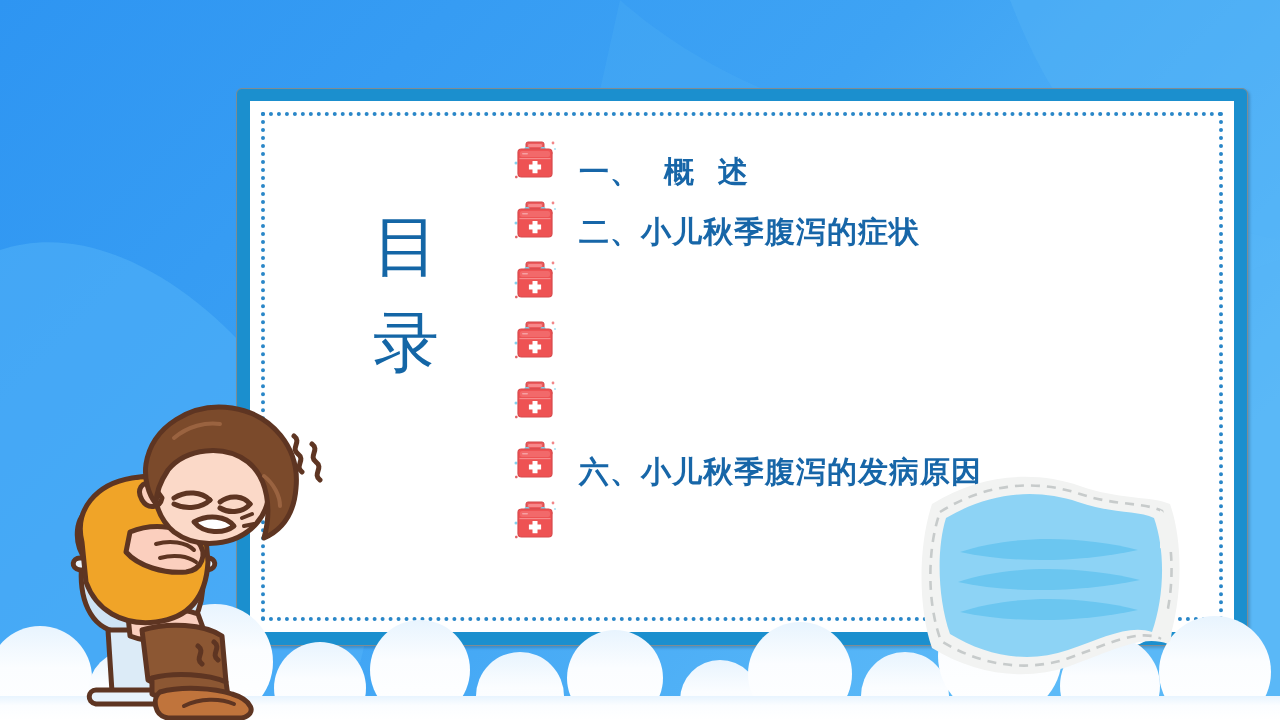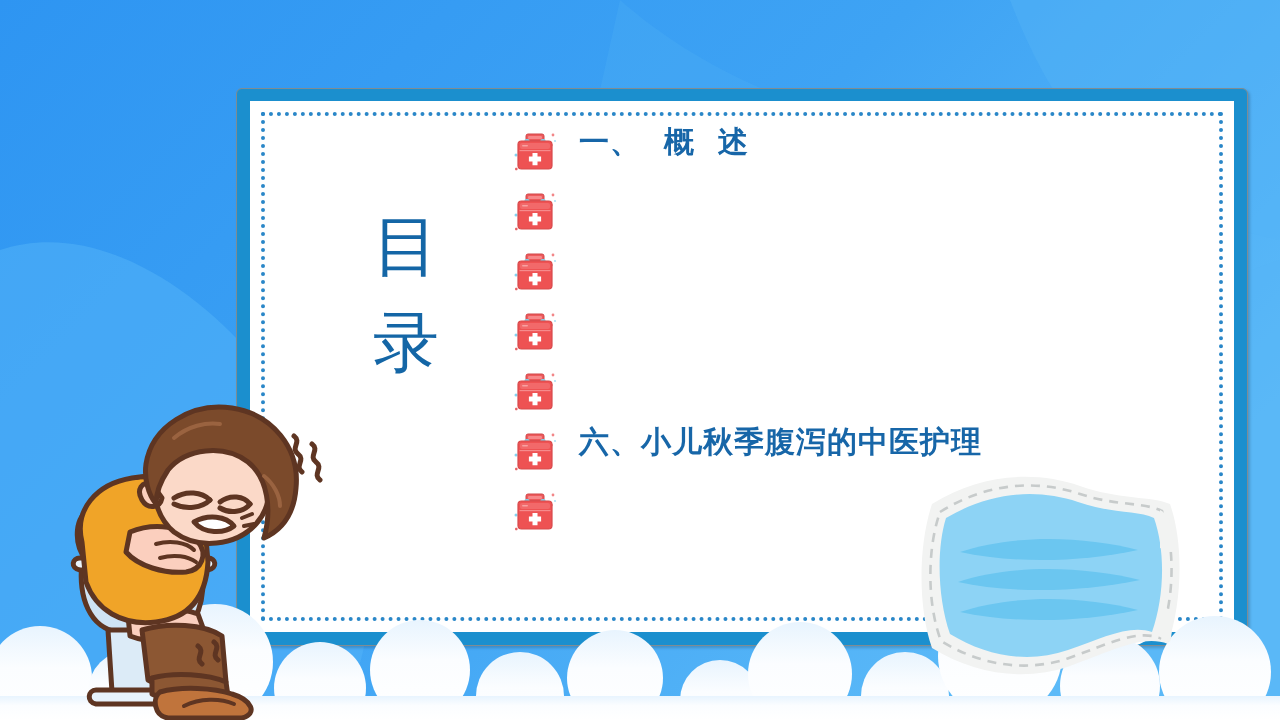--- a/index.html
+++ b/index.html
@@ -51,21 +51,21 @@
   #toc-title .tc{ display:block; }
 
   
   #toc-list{
     position:absolute;
     left:255px; top:26px;
     width:690px;
   }
   .toc-row{
     display:flex;
-    align-items:flex-start;
+    align-items:flex-end;
     height:60px;
   }
   .kit-wrap{
     position:relative;
     width:58px; height:52px;
     flex:0 0 58px;
     margin-right:16px;
   }
   .toc-label{
     color:#1766A8;
@@ -162,121 +162,122 @@
             <rect x="15" y="7" width="14" height="3" rx="1.2" fill="#F7888A"></rect>
             <rect x="11.5" y="10" width="5" height="4" rx="1.6" fill="#82CCE6"></rect>
             <rect x="27.5" y="10" width="5" height="4" rx="1.6" fill="#82CCE6"></rect>
             <rect x="5" y="12" width="34" height="28" rx="3.5" fill="#EE5253" stroke="#D84A4C" stroke-width="1.2"></rect>
             <rect x="7" y="14" width="30" height="6" rx="2" fill="#F2696A"></rect>
             <rect x="9" y="16" width="6" height="1.6" rx=".8" fill="#F8A0A1"></rect>
             <rect x="6.5" y="21" width="31" height="1.2" fill="#F79A9B" opacity=".8"></rect>
             <path d="M19.5,24 h5 v3.6 h3.6 v5 h-3.6 v3.6 h-5 v-3.6 h-3.6 v-5 h3.6 z" fill="#FFFFFF"></path>
           </svg>
         </span>
-      </div>
-
-      <div class="toc-row">
-        <span class="kit-wrap">
-          <svg class="kit" viewBox="0 0 44 46">
-            <g opacity=".85">
-              <circle cx="40" cy="6" r="1.4" fill="#F07274"></circle>
-              <circle cx="42" cy="12" r="1.1" fill="#9FDCF2"></circle>
-              <circle cx="38" cy="16" r="1.6" fill="#E0484B"></circle>
-              <circle cx="3" cy="26" r="1.5" fill="#6FCBEE"></circle>
-              <circle cx="6" cy="36" r="1.2" fill="#F07274"></circle>
-              <path d="M2,40 l2.6,0 M3.3,38.7 l0,2.6" stroke="#E0484B" stroke-width="1.6"></path>
-              <path d="M8,31 l2,0 M9,30 l0,2" stroke="#6FCBEE" stroke-width="1.3"></path>
-            </g>
-            <rect x="13" y="5" width="18" height="7" rx="2" fill="#ED5A5C" stroke="#D14648" stroke-width="1"></rect>
-            <rect x="15" y="7" width="14" height="3" rx="1.2" fill="#F7888A"></rect>
-            <rect x="11.5" y="10" width="5" height="4" rx="1.6" fill="#82CCE6"></rect>
-            <rect x="27.5" y="10" width="5" height="4" rx="1.6" fill="#82CCE6"></rect>
-            <rect x="5" y="12" width="34" height="28" rx="3.5" fill="#EE5253" stroke="#D84A4C" stroke-width="1.2"></rect>
-            <rect x="7" y="14" width="30" height="6" rx="2" fill="#F2696A"></rect>
-            <rect x="9" y="16" width="6" height="1.6" rx=".8" fill="#F8A0A1"></rect>
-            <rect x="6.5" y="21" width="31" height="1.2" fill="#F79A9B" opacity=".8"></rect>
-            <path d="M19.5,24 h5 v3.6 h3.6 v5 h-3.6 v3.6 h-5 v-3.6 h-3.6 v-5 h3.6 z" fill="#FFFFFF"></path>
-          </svg>
-        </span>
-      </div>
-
-      <div class="toc-row">
-        <span class="kit-wrap">
-          <svg class="kit" viewBox="0 0 44 46">
-            <g opacity=".85">
-              <circle cx="40" cy="6" r="1.4" fill="#F07274"></circle>
-              <circle cx="42" cy="12" r="1.1" fill="#9FDCF2"></circle>
-              <circle cx="38" cy="16" r="1.6" fill="#E0484B"></circle>
-              <circle cx="3" cy="26" r="1.5" fill="#6FCBEE"></circle>
-              <circle cx="6" cy="36" r="1.2" fill="#F07274"></circle>
-              <path d="M2,40 l2.6,0 M3.3,38.7 l0,2.6" stroke="#E0484B" stroke-width="1.6"></path>
-              <path d="M8,31 l2,0 M9,30 l0,2" stroke="#6FCBEE" stroke-width="1.3"></path>
-            </g>
-            <rect x="13" y="5" width="18" height="7" rx="2" fill="#ED5A5C" stroke="#D14648" stroke-width="1"></rect>
-            <rect x="15" y="7" width="14" height="3" rx="1.2" fill="#F7888A"></rect>
-            <rect x="11.5" y="10" width="5" height="4" rx="1.6" fill="#82CCE6"></rect>
-            <rect x="27.5" y="10" width="5" height="4" rx="1.6" fill="#82CCE6"></rect>
-            <rect x="5" y="12" width="34" height="28" rx="3.5" fill="#EE5253" stroke="#D84A4C" stroke-width="1.2"></rect>
-            <rect x="7" y="14" width="30" height="6" rx="2" fill="#F2696A"></rect>
-            <rect x="9" y="16" width="6" height="1.6" rx=".8" fill="#F8A0A1"></rect>
-            <rect x="6.5" y="21" width="31" height="1.2" fill="#F79A9B" opacity=".8"></rect>
-            <path d="M19.5,24 h5 v3.6 h3.6 v5 h-3.6 v3.6 h-5 v-3.6 h-3.6 v-5 h3.6 z" fill="#FFFFFF"></path>
-          </svg>
-        </span>
-      </div>
-
-      <div class="toc-row">
-        <span class="kit-wrap">
-          <svg class="kit" viewBox="0 0 44 46">
-            <g opacity=".85">
-              <circle cx="40" cy="6" r="1.4" fill="#F07274"></circle>
-              <circle cx="42" cy="12" r="1.1" fill="#9FDCF2"></circle>
-              <circle cx="38" cy="16" r="1.6" fill="#E0484B"></circle>
-              <circle cx="3" cy="26" r="1.5" fill="#6FCBEE"></circle>
-              <circle cx="6" cy="36" r="1.2" fill="#F07274"></circle>
-              <path d="M2,40 l2.6,0 M3.3,38.7 l0,2.6" stroke="#E0484B" stroke-width="1.6"></path>
-              <path d="M8,31 l2,0 M9,30 l0,2" stroke="#6FCBEE" stroke-width="1.3"></path>
-            </g>
-            <rect x="13" y="5" width="18" height="7" rx="2" fill="#ED5A5C" stroke="#D14648" stroke-width="1"></rect>
-            <rect x="15" y="7" width="14" height="3" rx="1.2" fill="#F7888A"></rect>
-            <rect x="11.5" y="10" width="5" height="4" rx="1.6" fill="#82CCE6"></rect>
-            <rect x="27.5" y="10" width="5" height="4" rx="1.6" fill="#82CCE6"></rect>
-            <rect x="5" y="12" width="34" height="28" rx="3.5" fill="#EE5253" stroke="#D84A4C" stroke-width="1.2"></rect>
-            <rect x="7" y="14" width="30" height="6" rx="2" fill="#F2696A"></rect>
-            <rect x="9" y="16" width="6" height="1.6" rx=".8" fill="#F8A0A1"></rect>
-            <rect x="6.5" y="21" width="31" height="1.2" fill="#F79A9B" opacity=".8"></rect>
-            <path d="M19.5,24 h5 v3.6 h3.6 v5 h-3.6 v3.6 h-5 v-3.6 h-3.6 v-5 h3.6 z" fill="#FFFFFF"></path>
-          </svg>
-        </span>
-      </div>
-
-      <div class="toc-row">
-        <span class="kit-wrap">
-          <svg class="kit" viewBox="0 0 44 46">
-            <g opacity=".85">
-              <circle cx="40" cy="6" r="1.4" fill="#F07274"></circle>
-              <circle cx="42" cy="12" r="1.1" fill="#9FDCF2"></circle>
-              <circle cx="38" cy="16" r="1.6" fill="#E0484B"></circle>
-              <circle cx="3" cy="26" r="1.5" fill="#6FCBEE"></circle>
-              <circle cx="6" cy="36" r="1.2" fill="#F07274"></circle>
-              <path d="M2,40 l2.6,0 M3.3,38.7 l0,2.6" stroke="#E0484B" stroke-width="1.6"></path>
-              <path d="M8,31 l2,0 M9,30 l0,2" stroke="#6FCBEE" stroke-width="1.3"></path>
-            </g>
-            <rect x="13" y="5" width="18" height="7" rx="2" fill="#ED5A5C" stroke="#D14648" stroke-width="1"></rect>
-            <rect x="15" y="7" width="14" height="3" rx="1.2" fill="#F7888A"></rect>
-            <rect x="11.5" y="10" width="5" height="4" rx="1.6" fill="#82CCE6"></rect>
-            <rect x="27.5" y="10" width="5" height="4" rx="1.6" fill="#82CCE6"></rect>
-            <rect x="5" y="12" width="34" height="28" rx="3.5" fill="#EE5253" stroke="#D84A4C" stroke-width="1.2"></rect>
-            <rect x="7" y="14" width="30" height="6" rx="2" fill="#F2696A"></rect>
-            <rect x="9" y="16" width="6" height="1.6" rx=".8" fill="#F8A0A1"></rect>
-            <rect x="6.5" y="21" width="31" height="1.2" fill="#F79A9B" opacity=".8"></rect>
-            <path d="M19.5,24 h5 v3.6 h3.6 v5 h-3.6 v3.6 h-5 v-3.6 h-3.6 v-5 h3.6 z" fill="#FFFFFF"></path>
-          </svg>
-        </span>
-        <span class="toc-label">六、小儿秋季腹泻的中医护理</span>
+        <span class="toc-label">二、小儿秋季腹泻的症状</span>
+      </div>
+
+      <div class="toc-row">
+        <span class="kit-wrap">
+          <svg class="kit" viewBox="0 0 44 46">
+            <g opacity=".85">
+              <circle cx="40" cy="6" r="1.4" fill="#F07274"></circle>
+              <circle cx="42" cy="12" r="1.1" fill="#9FDCF2"></circle>
+              <circle cx="38" cy="16" r="1.6" fill="#E0484B"></circle>
+              <circle cx="3" cy="26" r="1.5" fill="#6FCBEE"></circle>
+              <circle cx="6" cy="36" r="1.2" fill="#F07274"></circle>
+              <path d="M2,40 l2.6,0 M3.3,38.7 l0,2.6" stroke="#E0484B" stroke-width="1.6"></path>
+              <path d="M8,31 l2,0 M9,30 l0,2" stroke="#6FCBEE" stroke-width="1.3"></path>
+            </g>
+            <rect x="13" y="5" width="18" height="7" rx="2" fill="#ED5A5C" stroke="#D14648" stroke-width="1"></rect>
+            <rect x="15" y="7" width="14" height="3" rx="1.2" fill="#F7888A"></rect>
+            <rect x="11.5" y="10" width="5" height="4" rx="1.6" fill="#82CCE6"></rect>
+            <rect x="27.5" y="10" width="5" height="4" rx="1.6" fill="#82CCE6"></rect>
+            <rect x="5" y="12" width="34" height="28" rx="3.5" fill="#EE5253" stroke="#D84A4C" stroke-width="1.2"></rect>
+            <rect x="7" y="14" width="30" height="6" rx="2" fill="#F2696A"></rect>
+            <rect x="9" y="16" width="6" height="1.6" rx=".8" fill="#F8A0A1"></rect>
+            <rect x="6.5" y="21" width="31" height="1.2" fill="#F79A9B" opacity=".8"></rect>
+            <path d="M19.5,24 h5 v3.6 h3.6 v5 h-3.6 v3.6 h-5 v-3.6 h-3.6 v-5 h3.6 z" fill="#FFFFFF"></path>
+          </svg>
+        </span>
+      </div>
+
+      <div class="toc-row">
+        <span class="kit-wrap">
+          <svg class="kit" viewBox="0 0 44 46">
+            <g opacity=".85">
+              <circle cx="40" cy="6" r="1.4" fill="#F07274"></circle>
+              <circle cx="42" cy="12" r="1.1" fill="#9FDCF2"></circle>
+              <circle cx="38" cy="16" r="1.6" fill="#E0484B"></circle>
+              <circle cx="3" cy="26" r="1.5" fill="#6FCBEE"></circle>
+              <circle cx="6" cy="36" r="1.2" fill="#F07274"></circle>
+              <path d="M2,40 l2.6,0 M3.3,38.7 l0,2.6" stroke="#E0484B" stroke-width="1.6"></path>
+              <path d="M8,31 l2,0 M9,30 l0,2" stroke="#6FCBEE" stroke-width="1.3"></path>
+            </g>
+            <rect x="13" y="5" width="18" height="7" rx="2" fill="#ED5A5C" stroke="#D14648" stroke-width="1"></rect>
+            <rect x="15" y="7" width="14" height="3" rx="1.2" fill="#F7888A"></rect>
+            <rect x="11.5" y="10" width="5" height="4" rx="1.6" fill="#82CCE6"></rect>
+            <rect x="27.5" y="10" width="5" height="4" rx="1.6" fill="#82CCE6"></rect>
+            <rect x="5" y="12" width="34" height="28" rx="3.5" fill="#EE5253" stroke="#D84A4C" stroke-width="1.2"></rect>
+            <rect x="7" y="14" width="30" height="6" rx="2" fill="#F2696A"></rect>
+            <rect x="9" y="16" width="6" height="1.6" rx=".8" fill="#F8A0A1"></rect>
+            <rect x="6.5" y="21" width="31" height="1.2" fill="#F79A9B" opacity=".8"></rect>
+            <path d="M19.5,24 h5 v3.6 h3.6 v5 h-3.6 v3.6 h-5 v-3.6 h-3.6 v-5 h3.6 z" fill="#FFFFFF"></path>
+          </svg>
+        </span>
+      </div>
+
+      <div class="toc-row">
+        <span class="kit-wrap">
+          <svg class="kit" viewBox="0 0 44 46">
+            <g opacity=".85">
+              <circle cx="40" cy="6" r="1.4" fill="#F07274"></circle>
+              <circle cx="42" cy="12" r="1.1" fill="#9FDCF2"></circle>
+              <circle cx="38" cy="16" r="1.6" fill="#E0484B"></circle>
+              <circle cx="3" cy="26" r="1.5" fill="#6FCBEE"></circle>
+              <circle cx="6" cy="36" r="1.2" fill="#F07274"></circle>
+              <path d="M2,40 l2.6,0 M3.3,38.7 l0,2.6" stroke="#E0484B" stroke-width="1.6"></path>
+              <path d="M8,31 l2,0 M9,30 l0,2" stroke="#6FCBEE" stroke-width="1.3"></path>
+            </g>
+            <rect x="13" y="5" width="18" height="7" rx="2" fill="#ED5A5C" stroke="#D14648" stroke-width="1"></rect>
+            <rect x="15" y="7" width="14" height="3" rx="1.2" fill="#F7888A"></rect>
+            <rect x="11.5" y="10" width="5" height="4" rx="1.6" fill="#82CCE6"></rect>
+            <rect x="27.5" y="10" width="5" height="4" rx="1.6" fill="#82CCE6"></rect>
+            <rect x="5" y="12" width="34" height="28" rx="3.5" fill="#EE5253" stroke="#D84A4C" stroke-width="1.2"></rect>
+            <rect x="7" y="14" width="30" height="6" rx="2" fill="#F2696A"></rect>
+            <rect x="9" y="16" width="6" height="1.6" rx=".8" fill="#F8A0A1"></rect>
+            <rect x="6.5" y="21" width="31" height="1.2" fill="#F79A9B" opacity=".8"></rect>
+            <path d="M19.5,24 h5 v3.6 h3.6 v5 h-3.6 v3.6 h-5 v-3.6 h-3.6 v-5 h3.6 z" fill="#FFFFFF"></path>
+          </svg>
+        </span>
+      </div>
+
+      <div class="toc-row">
+        <span class="kit-wrap">
+          <svg class="kit" viewBox="0 0 44 46">
+            <g opacity=".85">
+              <circle cx="40" cy="6" r="1.4" fill="#F07274"></circle>
+              <circle cx="42" cy="12" r="1.1" fill="#9FDCF2"></circle>
+              <circle cx="38" cy="16" r="1.6" fill="#E0484B"></circle>
+              <circle cx="3" cy="26" r="1.5" fill="#6FCBEE"></circle>
+              <circle cx="6" cy="36" r="1.2" fill="#F07274"></circle>
+              <path d="M2,40 l2.6,0 M3.3,38.7 l0,2.6" stroke="#E0484B" stroke-width="1.6"></path>
+              <path d="M8,31 l2,0 M9,30 l0,2" stroke="#6FCBEE" stroke-width="1.3"></path>
+            </g>
+            <rect x="13" y="5" width="18" height="7" rx="2" fill="#ED5A5C" stroke="#D14648" stroke-width="1"></rect>
+            <rect x="15" y="7" width="14" height="3" rx="1.2" fill="#F7888A"></rect>
+            <rect x="11.5" y="10" width="5" height="4" rx="1.6" fill="#82CCE6"></rect>
+            <rect x="27.5" y="10" width="5" height="4" rx="1.6" fill="#82CCE6"></rect>
+            <rect x="5" y="12" width="34" height="28" rx="3.5" fill="#EE5253" stroke="#D84A4C" stroke-width="1.2"></rect>
+            <rect x="7" y="14" width="30" height="6" rx="2" fill="#F2696A"></rect>
+            <rect x="9" y="16" width="6" height="1.6" rx=".8" fill="#F8A0A1"></rect>
+            <rect x="6.5" y="21" width="31" height="1.2" fill="#F79A9B" opacity=".8"></rect>
+            <path d="M19.5,24 h5 v3.6 h3.6 v5 h-3.6 v3.6 h-5 v-3.6 h-3.6 v-5 h3.6 z" fill="#FFFFFF"></path>
+          </svg>
+        </span>
+        <span class="toc-label">六、小儿秋季腹泻的发病原因</span>
       </div>
 
       <div class="toc-row">
         <span class="kit-wrap">
           <svg class="kit" viewBox="0 0 44 46">
             <g opacity=".85">
               <circle cx="40" cy="6" r="1.4" fill="#F07274"></circle>
               <circle cx="42" cy="12" r="1.1" fill="#9FDCF2"></circle>
               <circle cx="38" cy="16" r="1.6" fill="#E0484B"></circle>
               <circle cx="3" cy="26" r="1.5" fill="#6FCBEE"></circle>

